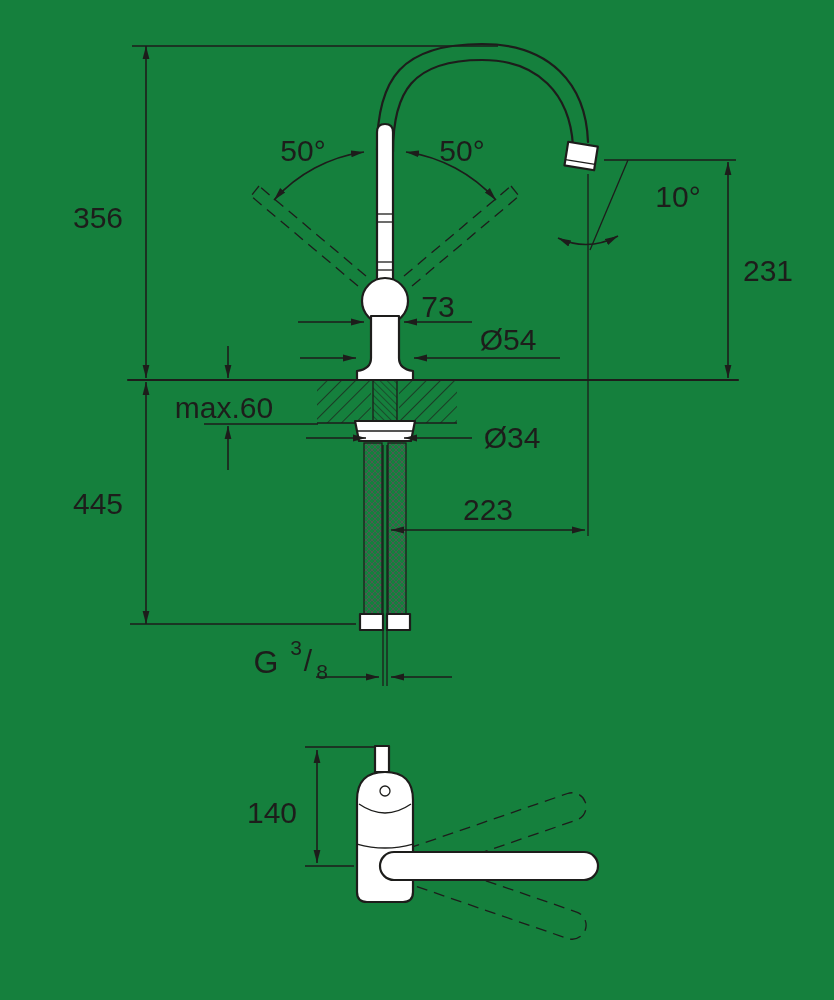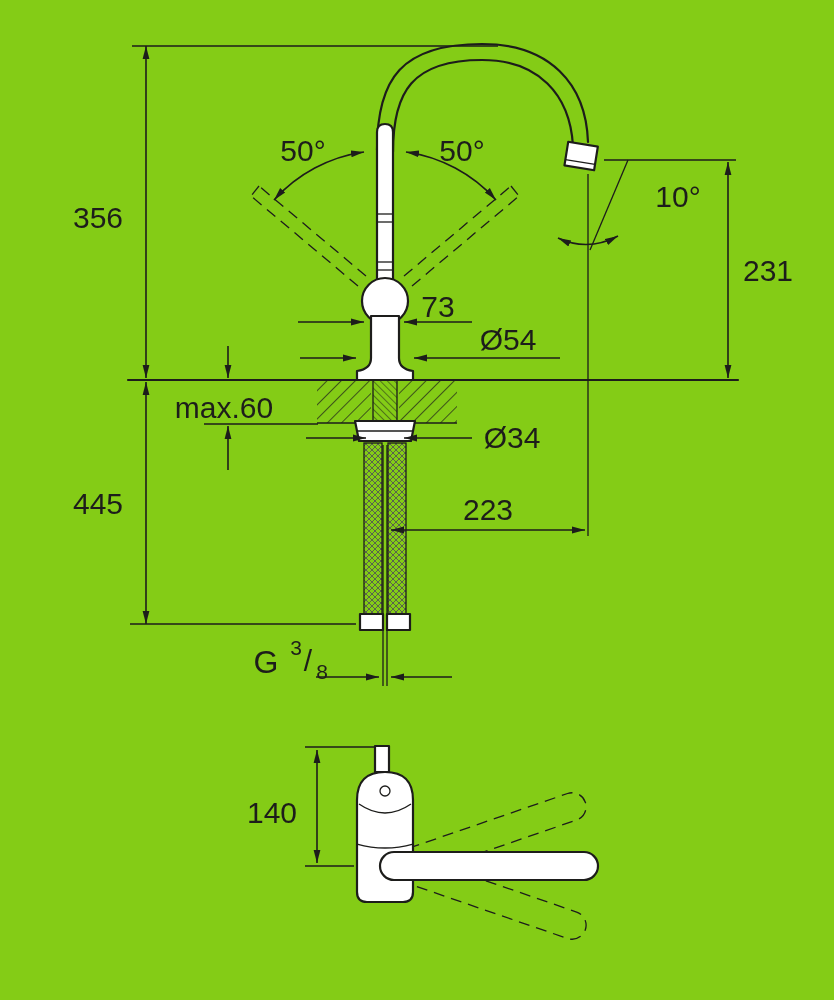--- a/index.html
+++ b/index.html
@@ -5,21 +5,21 @@
   html, body {
     margin: 0;
     padding: 0;
     background: #ffffff;
     font-family: "Liberation Sans", sans-serif;
   }
   .sheet {
     position: relative;
     width: 834px;
     height: 1000px;
-    background: #84cc16;
+    background: #15803d;
     overflow: hidden;
   }
   svg { display: block; }
   text {
     font-family: "Liberation Sans", sans-serif;
     font-size: 30px;
     fill: #1d1d1b;
   }
   .t-small { font-size: 21px; }
   .t-big   { font-size: 32px; }

